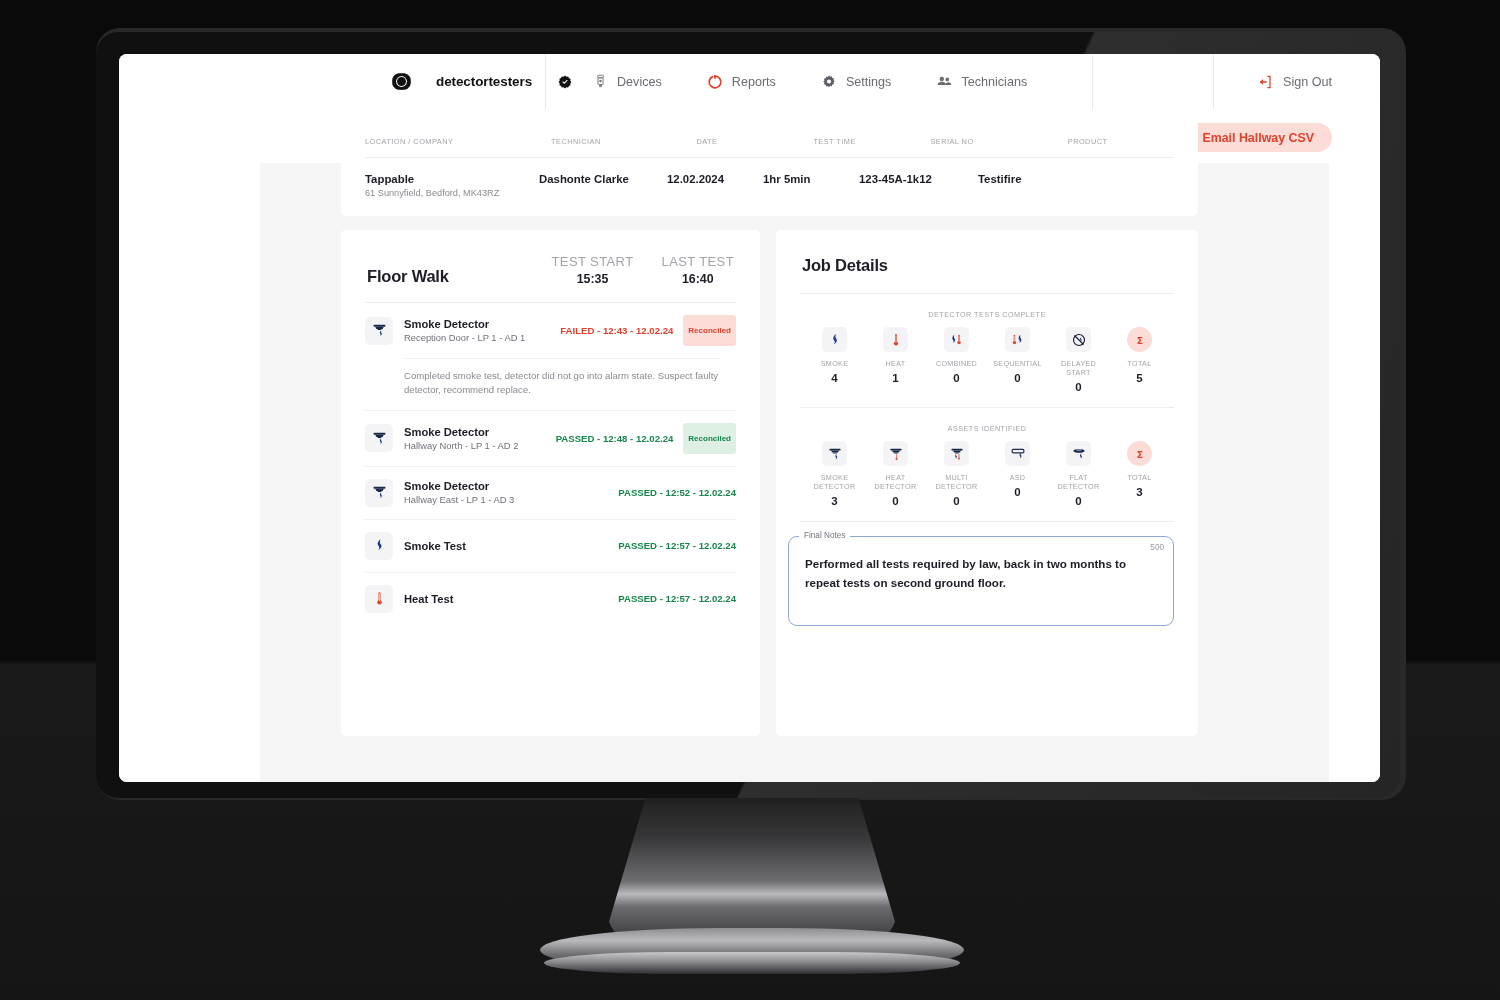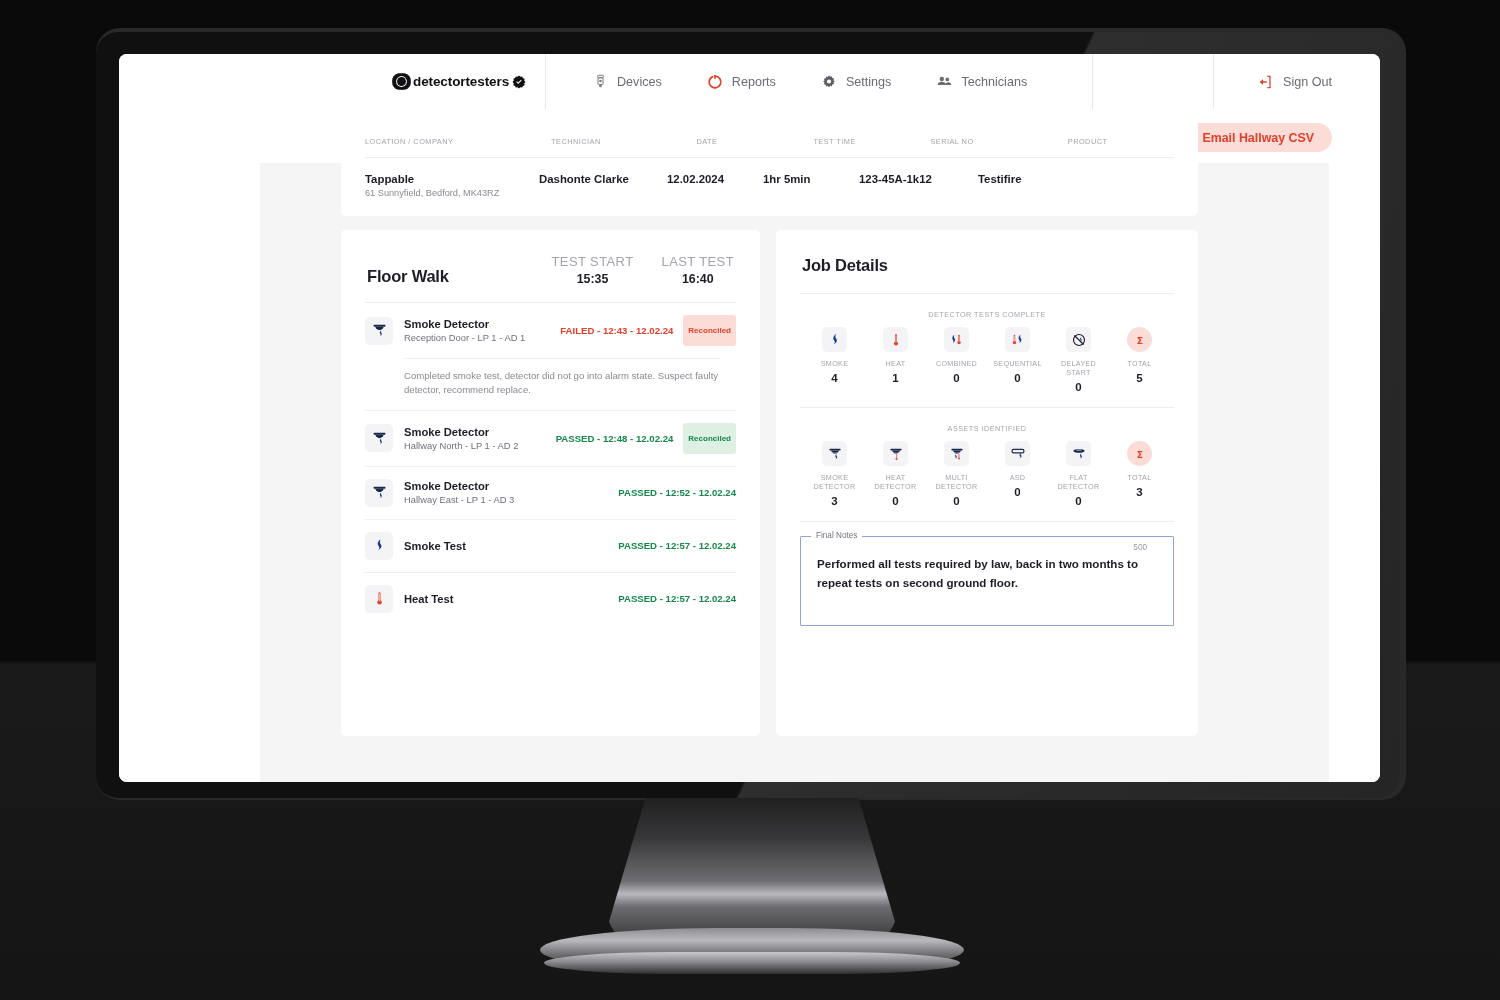--- a/index.html
+++ b/index.html
@@ -55,21 +55,21 @@
     border-radius: 50% / 80%;
   }
 
   
   #app { position: relative; width: 1261px; height: 728px; background: #ffffff; }
 
   
   .topnav { position: absolute; left: 0; top: 0; width: 1261px; height: 55px;
             display: flex; align-items: center; }
   .nav-left-gap { width: 241px; height: 55px; }
-  .brand { display: flex; align-items: center; gap: 1px; width: 186px; height: 55px;
+  .brand { display: flex; align-items: center; gap: 24px; width: 186px; height: 55px;
            border-right: 1px solid #e9e9ec; padding-left: 31px; }
   .brand-logo { width: 21px; height: 21px; flex: none; }
   .brand-name { font-size: 13.5px; font-weight: 700; color: #111114; letter-spacing: -0.1px; }
   .brand-check { width: 14px; height: 14px; flex: none; margin-left: 2px; }
 
   .nav-items { display: flex; align-items: center; gap: 0; padding-left: 23px; }
   .nav-item { display: flex; align-items: center; gap: 8px; padding: 0 22px; height: 55px;
               cursor: pointer; }
   .nav-item span.lbl { font-size: 12.6px; color: #6b6b72; }
   .nav-icon { width: 18px; height: 18px; display: flex; align-items: center; justify-content: center; }
@@ -149,25 +149,25 @@
               display: flex; align-items: center; justify-content: center; }
   .stat-ico.total { background: #fbdcd7; border-radius: 50%; }
   .stat-name { font-size: 7.2px; letter-spacing: 0.3px; color: #a3a3aa; margin-top: 7px;
                line-height: 1.25; text-transform: uppercase; }
   .stat-val { font-size: 11.5px; font-weight: 700; color: #1d1d27; margin-top: 4px; }
 
   .sig-title { font-size: 11.4px; font-weight: 700; color: #1d1d27; padding: 0 0 0 26px; }
   .sig-client { font-size: 9.6px; color: #555560; padding: 7px 0 0 26px; }
   .sig-img { padding: 6px 0 0 22px; }
 
-  .notes-wrap { position: relative; margin: 14px 24px 0 24px; border: 1px solid #8fa4d8;
-                border-radius: 1px; height: 90px; }
+  .notes-wrap { position: relative; margin: 14px 24px 0 12px; border: 1px solid #8fa4d8;
+                border-radius: 9px; height: 90px; }
   .notes-legend { position: absolute; left: 10px; top: -6px; background: #fff; padding: 0 5px;
                   font-size: 8.2px; color: #72727d; }
-  .notes-count { position: absolute; right: 26px; top: 6px; font-size: 8.2px; color: #9a9aa3; }
+  .notes-count { position: absolute; right: 9px; top: 6px; font-size: 8.2px; color: #9a9aa3; }
   .notes-text { padding: 17px 30px 0 16px; font-size: 11.6px; font-weight: 600; color: #1d1d27;
                 line-height: 1.65; }
 </style>
 </head>
 <body>
 
 <div id="scene">
   <div id="desk-bg"></div>
   <div id="monitor-shadow"></div>
   <div id="monitor-body" class="sheen"></div>

